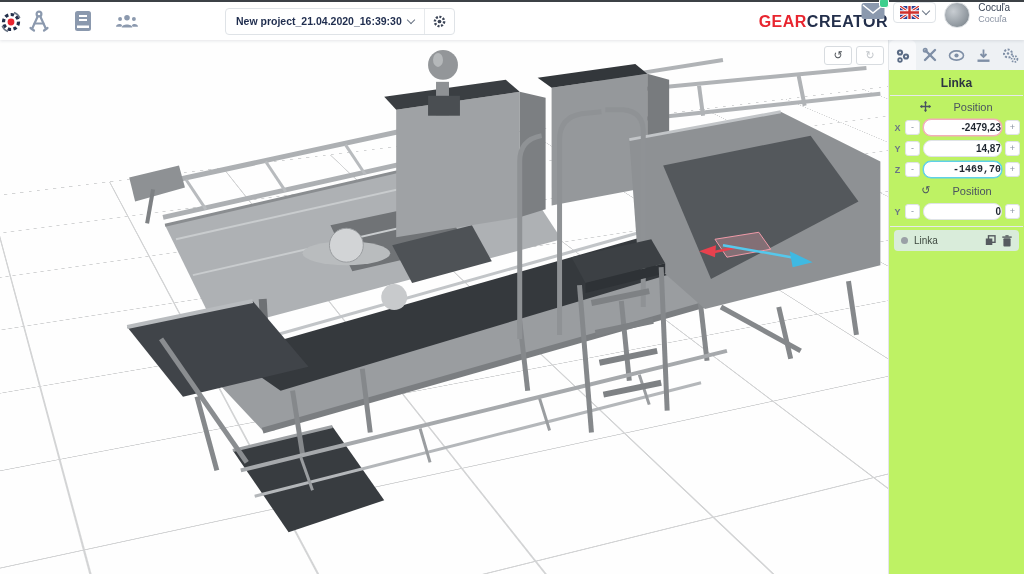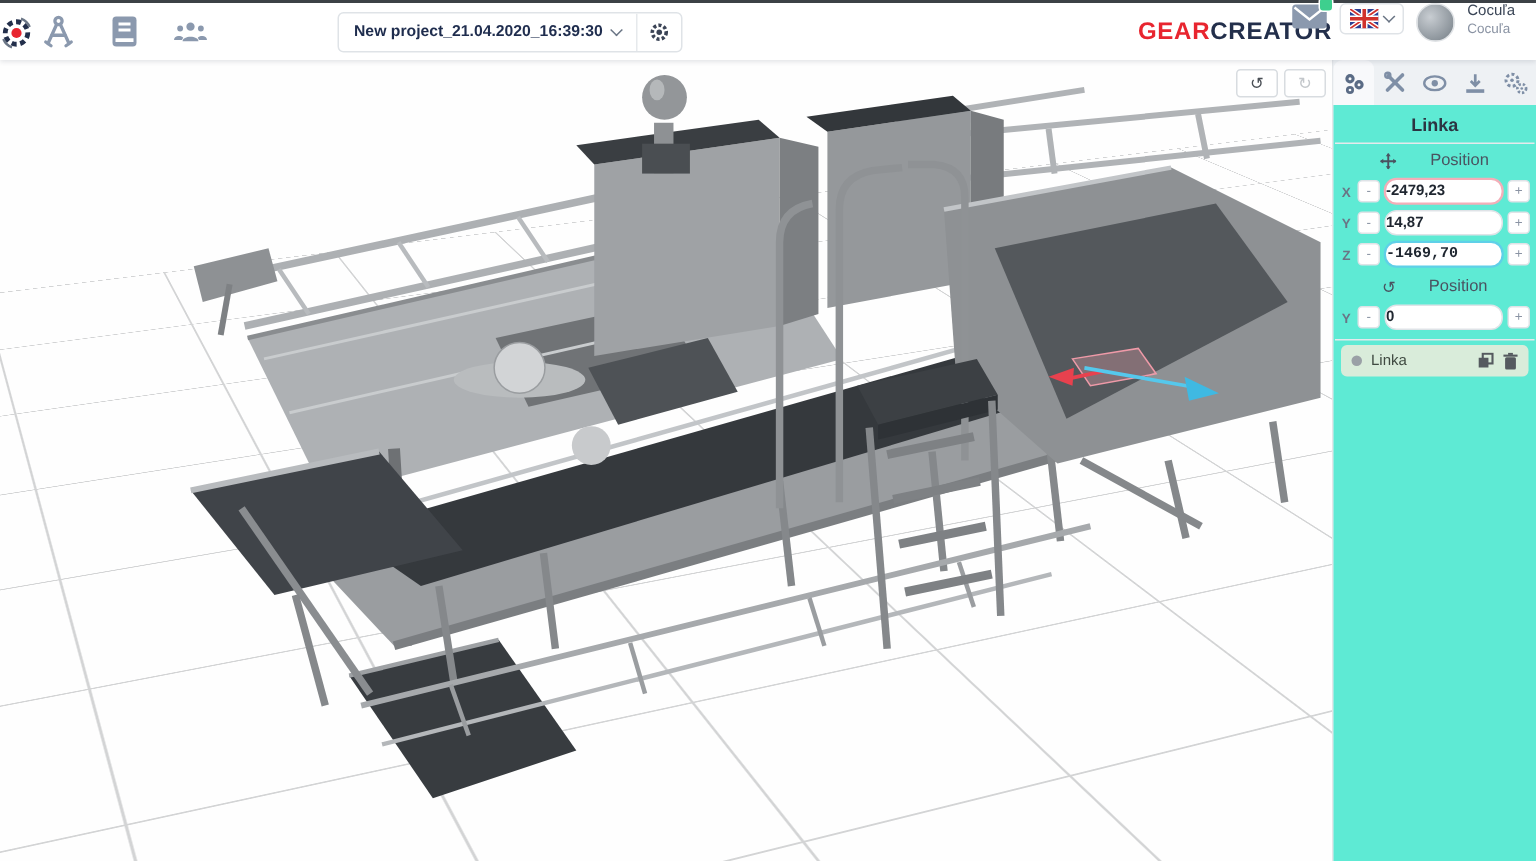--- a/index.html
+++ b/index.html
@@ -53,32 +53,32 @@
     display:flex; align-items:center; justify-content:center; font-size:11px; cursor:pointer;
     font-family:"DejaVu Sans",sans-serif; }
   .vp-btn.undo { color:#4a4f55; } .vp-btn.redo { color:#c3c7cb; }
 
   
   .sidepanel { width:136px; height:534px; background:#eef1f4; display:flex; flex-direction:column;
     border-left:1px solid #e3e6e9; }
   .tabs { display:flex; height:30px; background:#eef1f4; }
   .tab { flex:1; display:flex; align-items:center; justify-content:center; cursor:pointer; }
   .tab.active { background:#f8f9fb; border-radius:6px 6px 0 0; }
-  .panel-body { flex:1; background:#5eead4; display:flex; flex-direction:column; }
+  .panel-body { flex:1; background:#bef264; display:flex; flex-direction:column; }
   .panel-h { font-size:12px; font-weight:bold; color:#2c3442; text-align:center; padding:6px 0 5px; }
   .divider { border-top:1px solid #e6e9ec; margin:0 1px; }
-  .section-label { font-size:11px; color:#4a5360; display:flex; align-items:center;
+  .section-label { font-size:11px; color:#4a5360; display:flex; 
     justify-content:center; gap:22px; padding:5px 0 4px; }
   .axis-row { display:flex; align-items:center; gap:3px; padding:2px 4px; }
   .axis-label { width:9px; font-size:9px; font-weight:bold; color:#6a7585; text-align:center; }
   .step-btn { width:15px; height:15px; background:#fff; border:1px solid #dfe3e7; border-radius:3px;
     font-size:9px; color:#8a93a3; display:flex; align-items:center; justify-content:center;
     cursor:pointer; flex:none; line-height:1; }
   .axis-input { flex:1; min-width:0; height:17px; border:1px solid #dfe3e7; border-radius:8px;
-    background:#fff; font-size:10px; font-weight:bold; color:#1f2630; text-align:left;
+    background:#fff; font-size:10px; font-weight:bold; color:#1f2630; text-align:right;
     font-family:"Liberation Sans","DejaVu Sans",sans-serif; outline:none; }
   .axis-input.x { border-color:#f3aeb8; box-shadow:0 0 0 .5px #f3aeb8; }
   .axis-input.z { border-color:#5fd0e8; box-shadow:0 0 0 .5px #5fd0e8;font-family:Liberation Mono, monospace; }
   .rot-ic { font-size:11px; color:#4a5360; font-family:"DejaVu Sans",sans-serif; line-height:1; }
   .model-row { background:#d9ecda; border-radius:4px; margin:3px 5px; height:21px; display:flex;
     align-items:center; padding:0 7px; gap:6px; cursor:pointer; }
   .model-dot { width:7px; height:7px; border-radius:50%; background:#9aa0a6; flex:none; }
   .model-name { flex:1; font-size:10px; color:#3f4a41; }
   .model-ic { display:flex; align-items:center; cursor:pointer; }
 </style>

